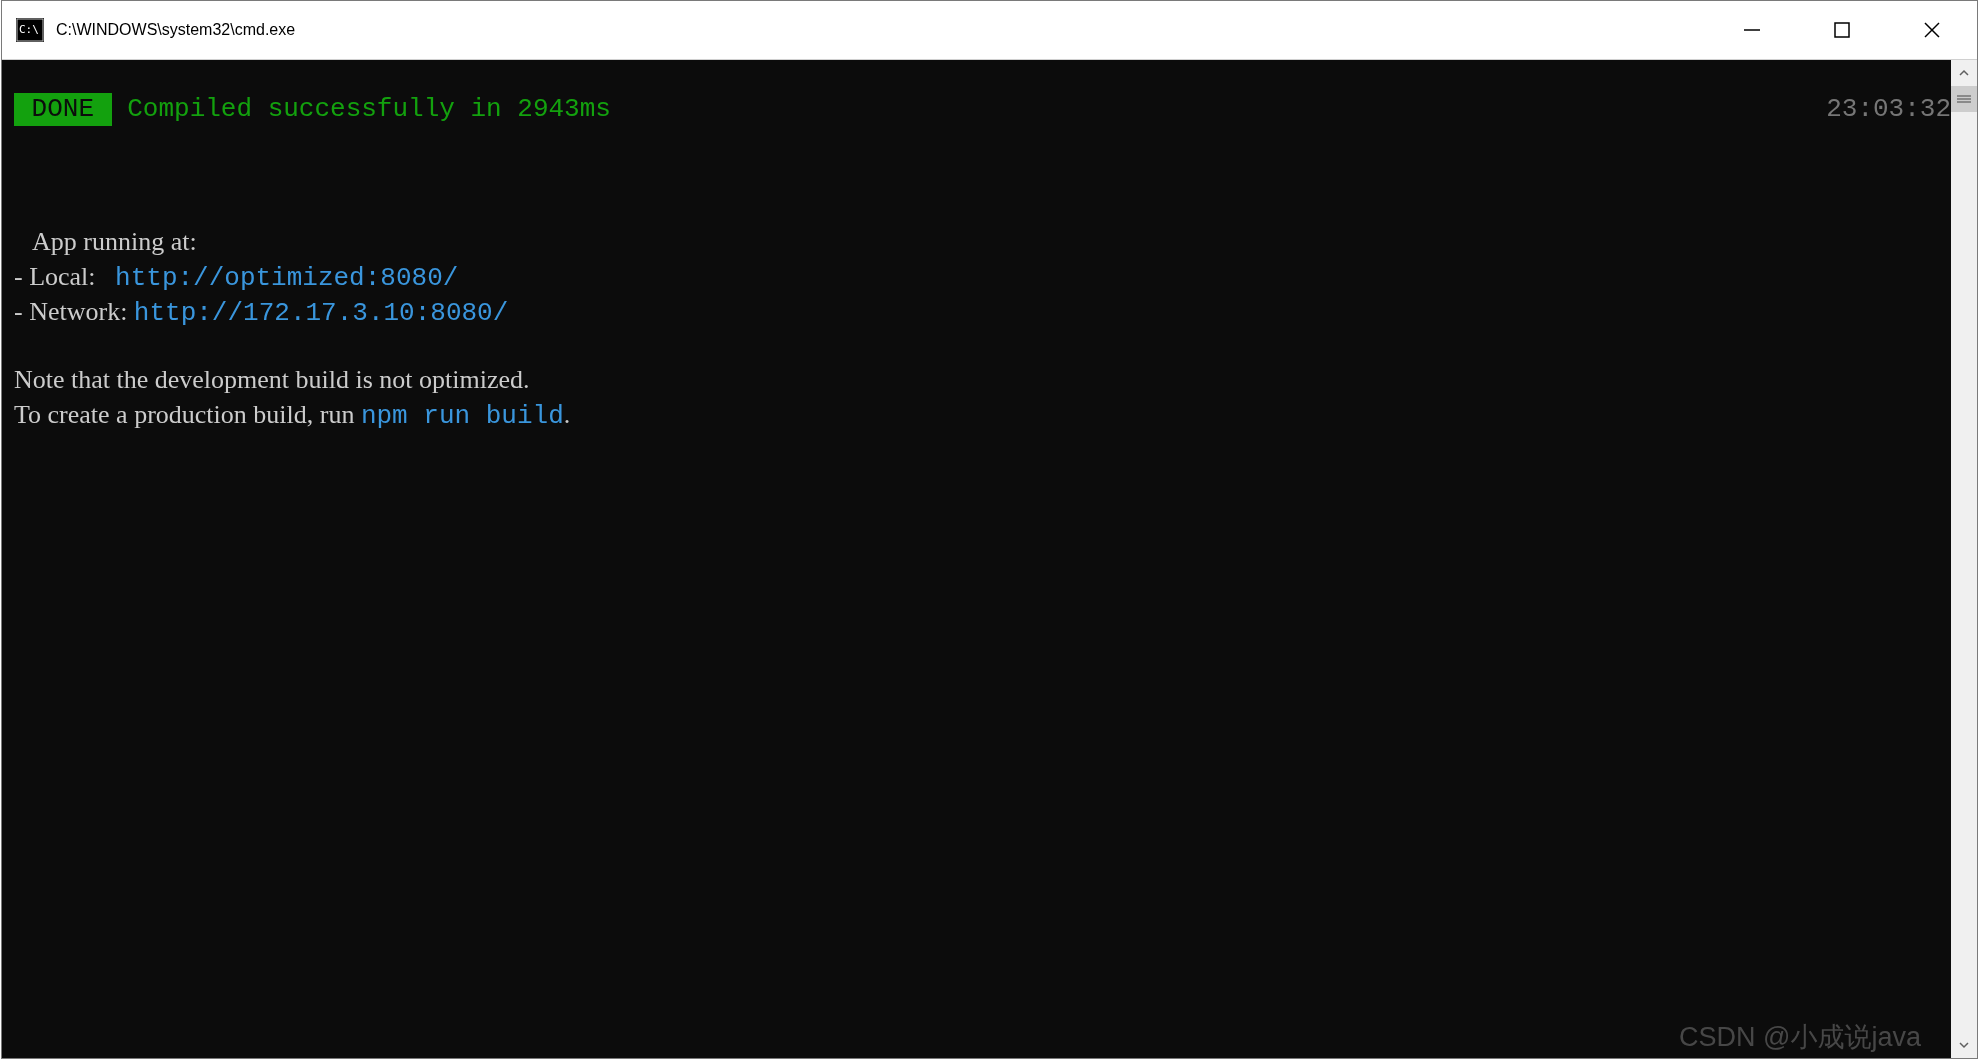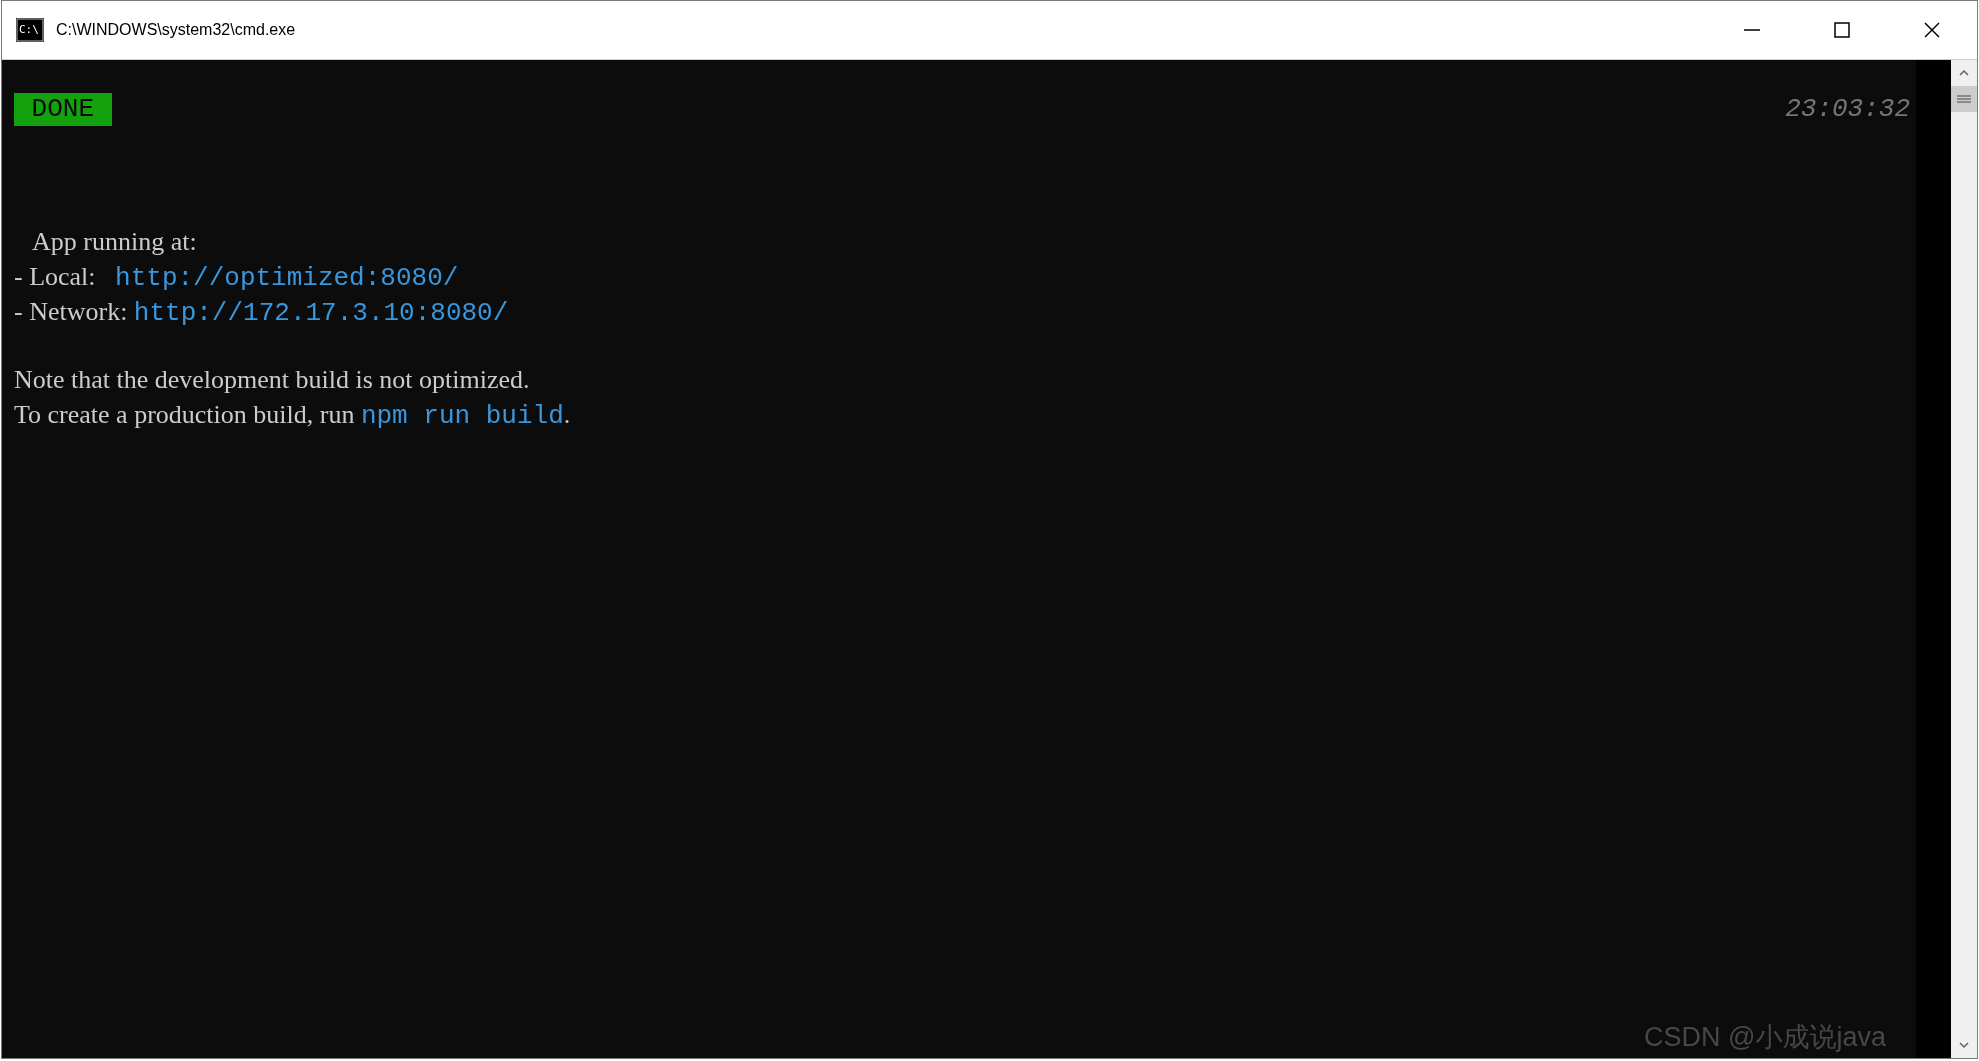--- a/index.html
+++ b/index.html
@@ -55,23 +55,22 @@
     display: flex;
     align-items: center;
     justify-content: center;
   }
   .win-btn svg { display:block; }
 
   
   .client-area {
     flex: 1;
     display: flex;
-    background: #000000;
+    background: #d946ef;
     min-height: 0;
-    gap: 35px;
   }
   .terminal {
     flex: 1;
     background: #0c0c0c;
     color: #cccccc;
     font-family: "NSimSun", "SimSun", "Consolas", "Courier New", monospace;
     font-size: 26px;
     line-height: 33px;
     padding: 0 0 0 12px;
     box-sizing: border-box;
@@ -87,22 +86,20 @@
     background: #13a10e;
     color: #0c0c0c;
     padding: 0 2px;
   }
   .green { color: #13a10e; }
   .gray  { color: #767676; }
   .cyan  { color: #3a96dd; }
   .white { color: #cccccc; font-family: Liberation Serif, serif; }
   .timestamp {
     margin-left: auto;
-    padding-right: 6px;
-    font-style: italic;
   }
   .body-block {
     padding-left: 18px;
   }
 
   
   .scrollbar {
     width: 26px;
     background: #0c0c0c;
     display: flex;
@@ -181,21 +178,21 @@
         <svg width="24" height="24" viewBox="0 0 24 24">
             <line x1="5" y1="5" x2="19" y2="19" stroke="#000" stroke-width="1.5"></line>
             <line x1="19" y1="5" x2="5" y2="19" stroke="#000" stroke-width="1.5"></line>
           </svg>
       </div>
     </div>
   </div>
 
   <div class="client-area">
     <div class="terminal">
-<span class="status-line"><span class="badge-done"> DONE </span><span class="gray timestamp">23:03:32</span></span>
+<span class="status-line"><span class="badge-done"> DONE </span><span class="green"> Compiled successfully in 2943ms</span><span class="gray timestamp">23:03:32</span></span>
 <span> </span>
 <span> </span>
 <span class="body-block"><span class="white">App running at:</span>
 <span class="white">- Local:   </span><span class="cyan">http://optimized:8080/</span>
 <span class="white">- Network: </span><span class="cyan">http://172.17.3.10:8080/</span>
 <span> </span>
 <span class="white">Note that the development build is not optimized.</span>
 <span class="white">To create a production build, run </span><span class="cyan">npm run build</span><span class="white">.</span></span>
       <div class="watermark">CSDN @小成说java</div>
     </div>

